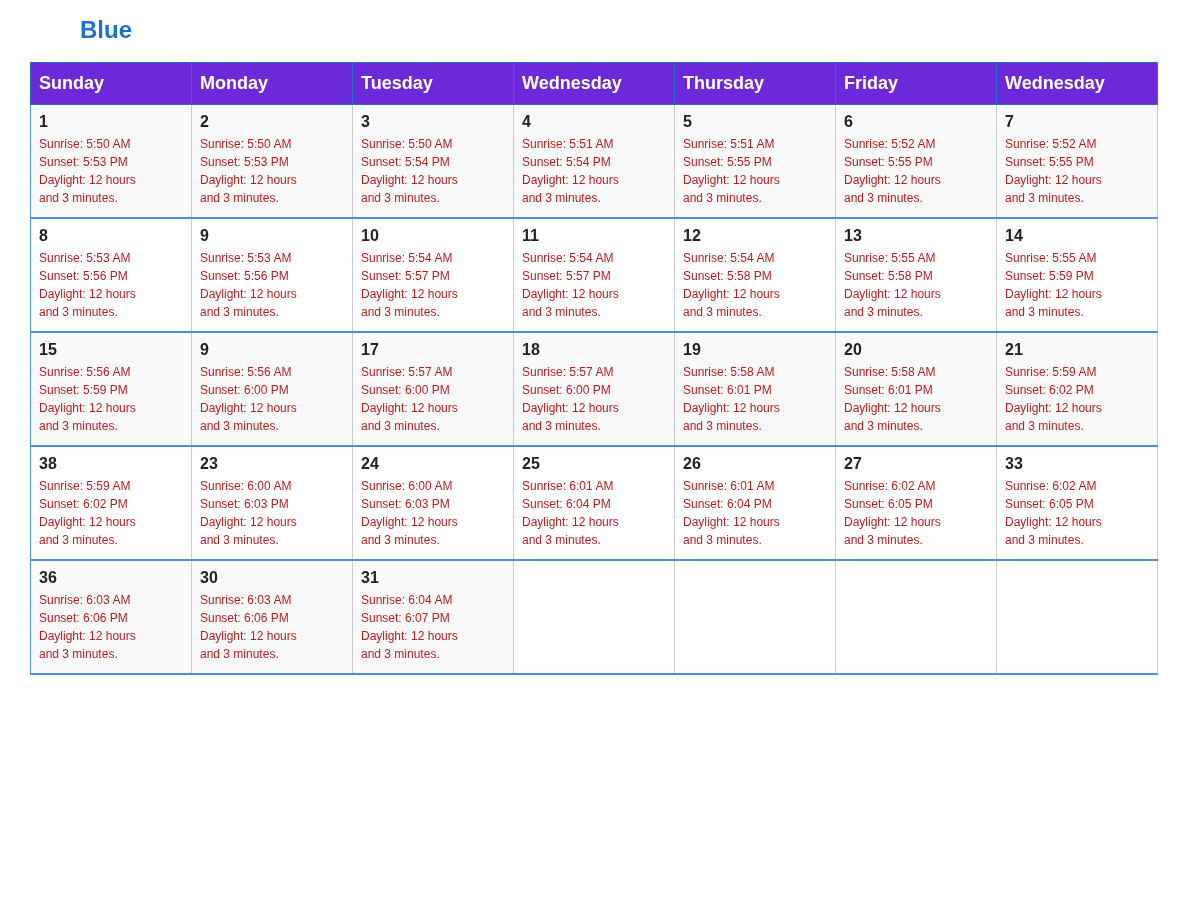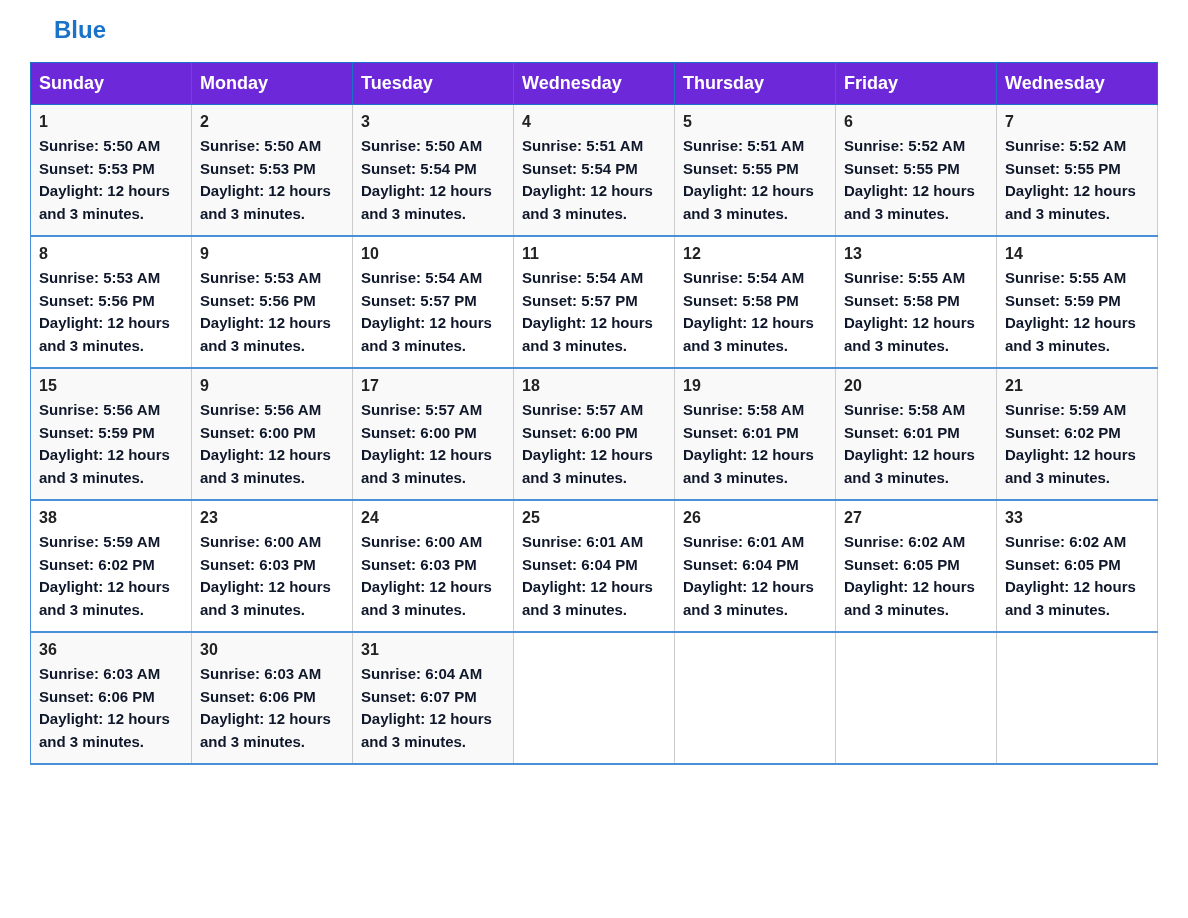--- a/index.html
+++ b/index.html
@@ -63,42 +63,41 @@
     tbody tr:nth-child(even) td {
       background: #fff;
     }
     .day-number {
       font-size: 16px;
       font-weight: bold;
       margin-bottom: 4px;
       display: block;
     }
     .day-info {
-      font-size: 15px;
+      font-size: 12px;
       line-height: 1.5;
-      color: #0f172a;
-      font-weight: bold;
+      color: #b91c1c;
     }
     .empty-cell {
       background: #fff !important;
     }
     
     tbody tr td:first-child {
       border-left: 1px solid #4a90d9;
     }
     tbody tr {
       border-bottom: 2px solid #4a90d9;
     }
   </style>
 </head>
 <body>
 
 <div class="header">
   <div class="logo">
-    <div style="font-size:24px;font-weight:bold;color:#1a73c9;margin-left:24px;margin-top:-4px;">Blue</div>
+    <div style="font-size:24px;font-weight:bold;color:#1a73c9;margin-left:50px;margin-top:-4px;">Blue</div>
   </div>
 </div>
 
 <table>
   <thead>
     <tr>
       <th>Sunday</th>
       <th>Monday</th>
       <th>Tuesday</th>
       <th>Wednesday</th>

